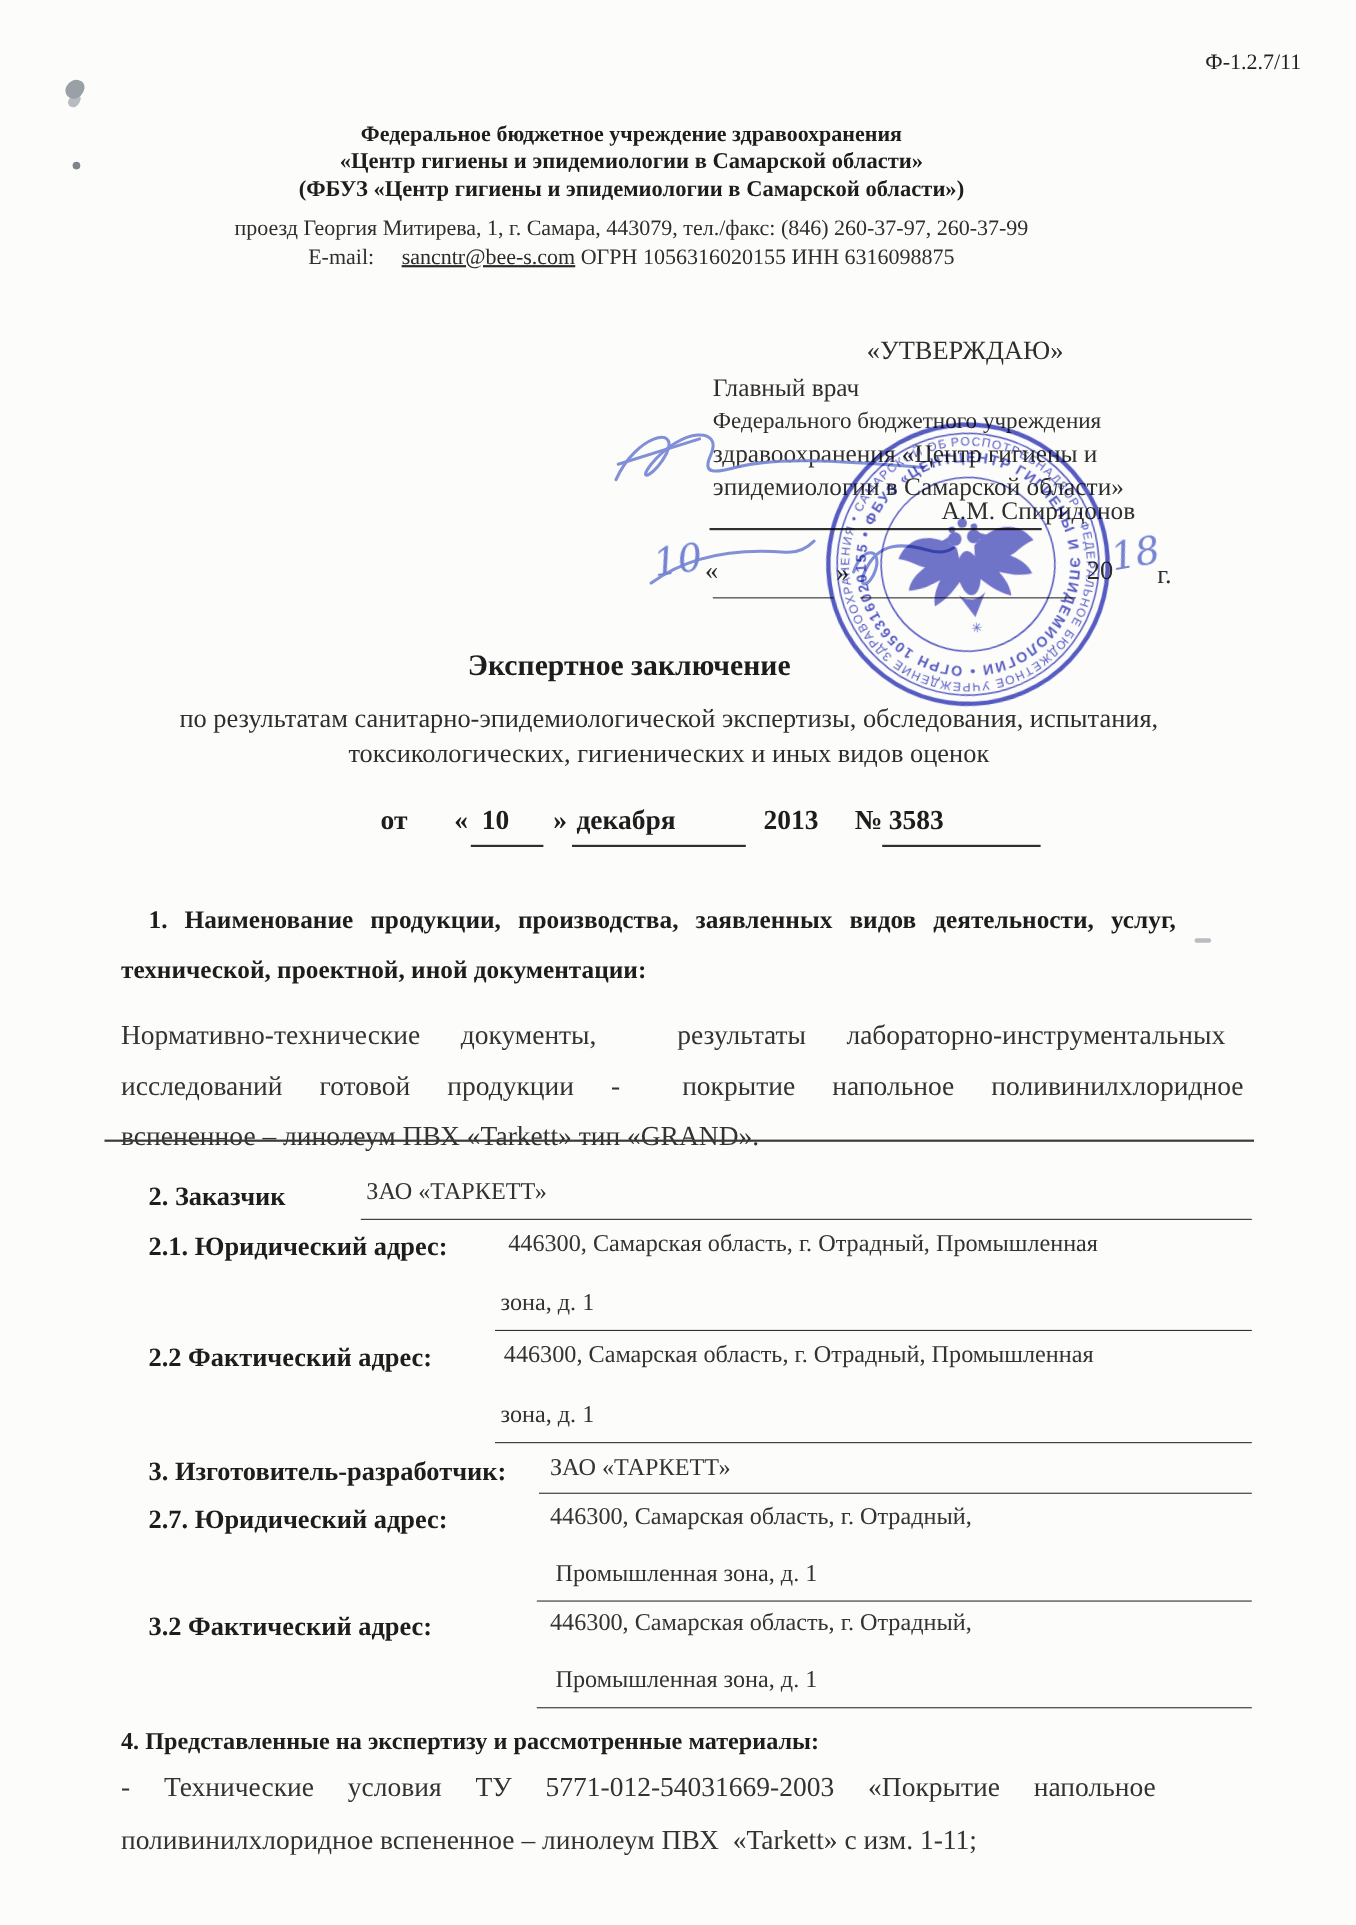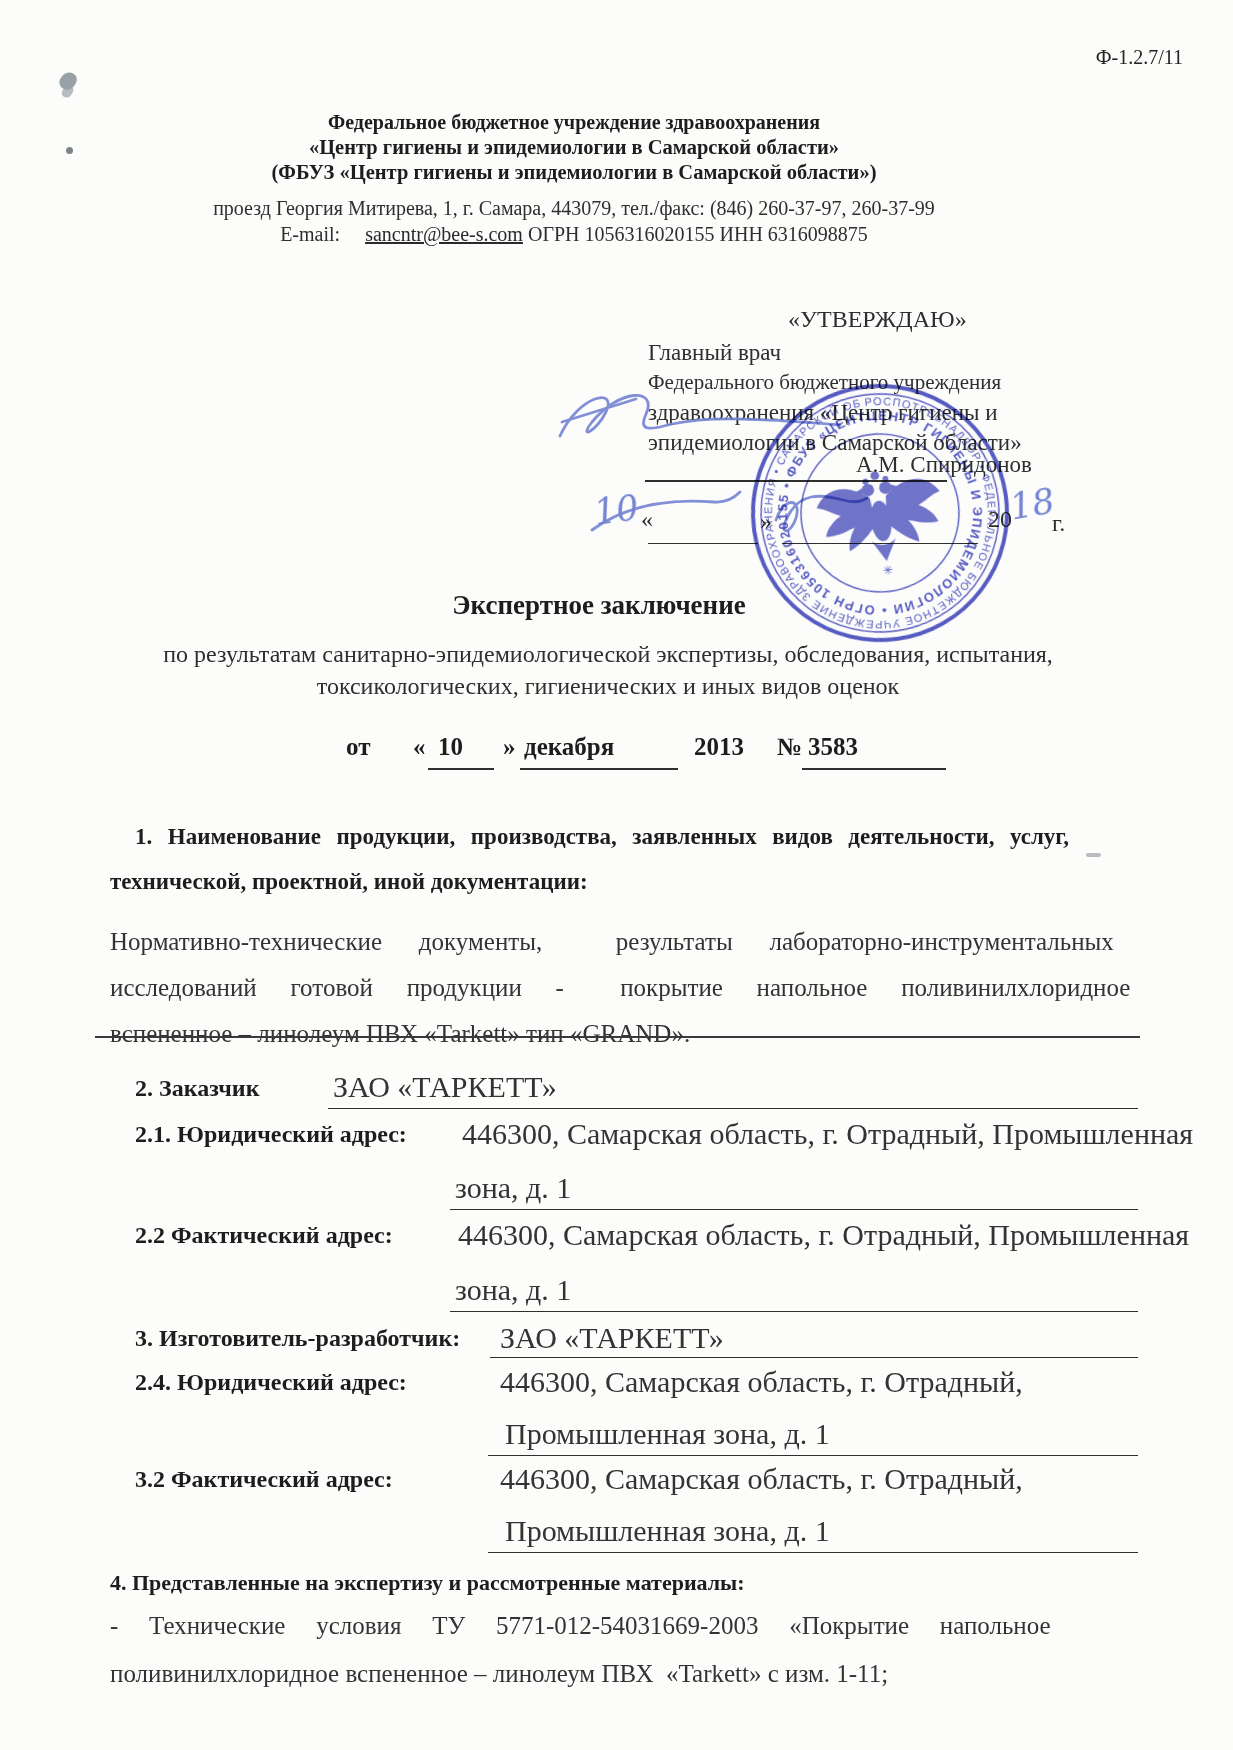--- a/index.html
+++ b/index.html
@@ -45,21 +45,21 @@
   .hw{color:#7484d2;font-style:italic;font-family:"DejaVu Serif",serif;filter:blur(.3px);}
   .hw-day{left:594px;top:490px;font-size:35px;transform:rotate(-8deg);}
   .hw-year{left:1010px;top:484px;font-size:35px;transform:rotate(-10deg);}
   .ink-svg{position:absolute;left:540px;top:378px;pointer-events:none;filter:blur(.3px);}
 
   
   .stamp{position:absolute;left:746px;top:379px;width:268px;height:268px;
          mix-blend-mode:multiply;opacity:.93;filter:blur(.35px);transform:rotate(-8deg);}
 
   
-  .title{top:590px;left:0;width:1144px;font-size:27px;margin-left:27px;}
+  .title{top:590px;left:0;width:1144px;font-size:27px;}
   .sub1{top:641px;left:0;width:1216px;font-size:24px;}
   .sub2{top:673px;left:0;width:1216px;font-size:24px;}
 
   
   .dr{top:733px;font-size:25px;}
   .dr-ot{left:346px;}
   .dr-q1{left:413px;}
   .dr-day{left:438px;}
   .dr-q2{left:503px;}
   .dr-mon{left:524px;}
@@ -74,21 +74,21 @@
   .s1h1{left:135px;top:824px;font-size:23px;word-spacing:2px;}
   .s1h2{left:110px;top:869px;font-size:23px;}
   .s1b{font-size:25px;color:#333;margin-top:15px;}
   .s1b1{left:110px;top:913px;word-spacing:6px;}
   .s1b2{left:110px;top:959px;word-spacing:5px;}
   .s1b3{left:110px;top:1005px;}
   .rule{left:95px;top:1036px;width:1045px;border-bottom:2.5px solid #3a3a3a;}
 
   
   .lab{font-size:24px;}
-  .val{font-size:30px;color:#333;}
+  .val{font-size:22px;color:#333;}
   .s2l{left:135px;top:1075px;}
   .s2v{left:333px;top:1070px;}
   .s2ul{left:328px;top:1108px;width:810px;}
   .s21l{left:135px;top:1121px;}
   .s21v{left:462px;top:1117px;}
   .s21v2{left:455px;top:1171px;}
   .s21ul{left:450px;top:1209px;width:688px;}
   .s22l{left:135px;top:1222px;}
   .s22v{left:458px;top:1218px;}
   .s22v2{left:455px;top:1273px;}
@@ -225,21 +225,21 @@
   <div class="abs val s21v2">зона, д. 1</div>
   <div class="ul s21ul thin"></div>
   <div class="abs lab b s22l">2.2 Фактический адрес:</div>
   <div class="abs val s22v">446300, Самарская область, г. Отрадный, Промышленная</div>
   <div class="abs val s22v2">зона, д. 1</div>
   <div class="ul s22ul thin"></div>
 
   <div class="abs lab b s3l">3. Изготовитель-разработчик:</div>
   <div class="abs val s3v">ЗАО «ТАРКЕТТ»</div>
   <div class="ul s3ul thin"></div>
-  <div class="abs lab b s31l">2.4. Юридический адрес:</div>
+  <div class="abs lab b s31l">2.7. Юридический адрес:</div>
   <div class="abs val s31v">446300, Самарская область, г. Отрадный,</div>
   <div class="abs val s31v2">Промышленная зона, д. 1</div>
   <div class="ul s31ul thin"></div>
   <div class="abs lab b s32l">3.2 Фактический адрес:</div>
   <div class="abs val s32v">446300, Самарская область, г. Отрадный,</div>
   <div class="abs val s32v2">Промышленная зона, д. 1</div>
   <div class="ul s32ul thin"></div>
 
   <div class="abs s4h b">4. Представленные на экспертизу и рассмотренные материалы:</div>
   <div class="abs s4i1">-   Технические   условия   ТУ   5771-012-54031669-2003   «Покрытие   напольное</div>

